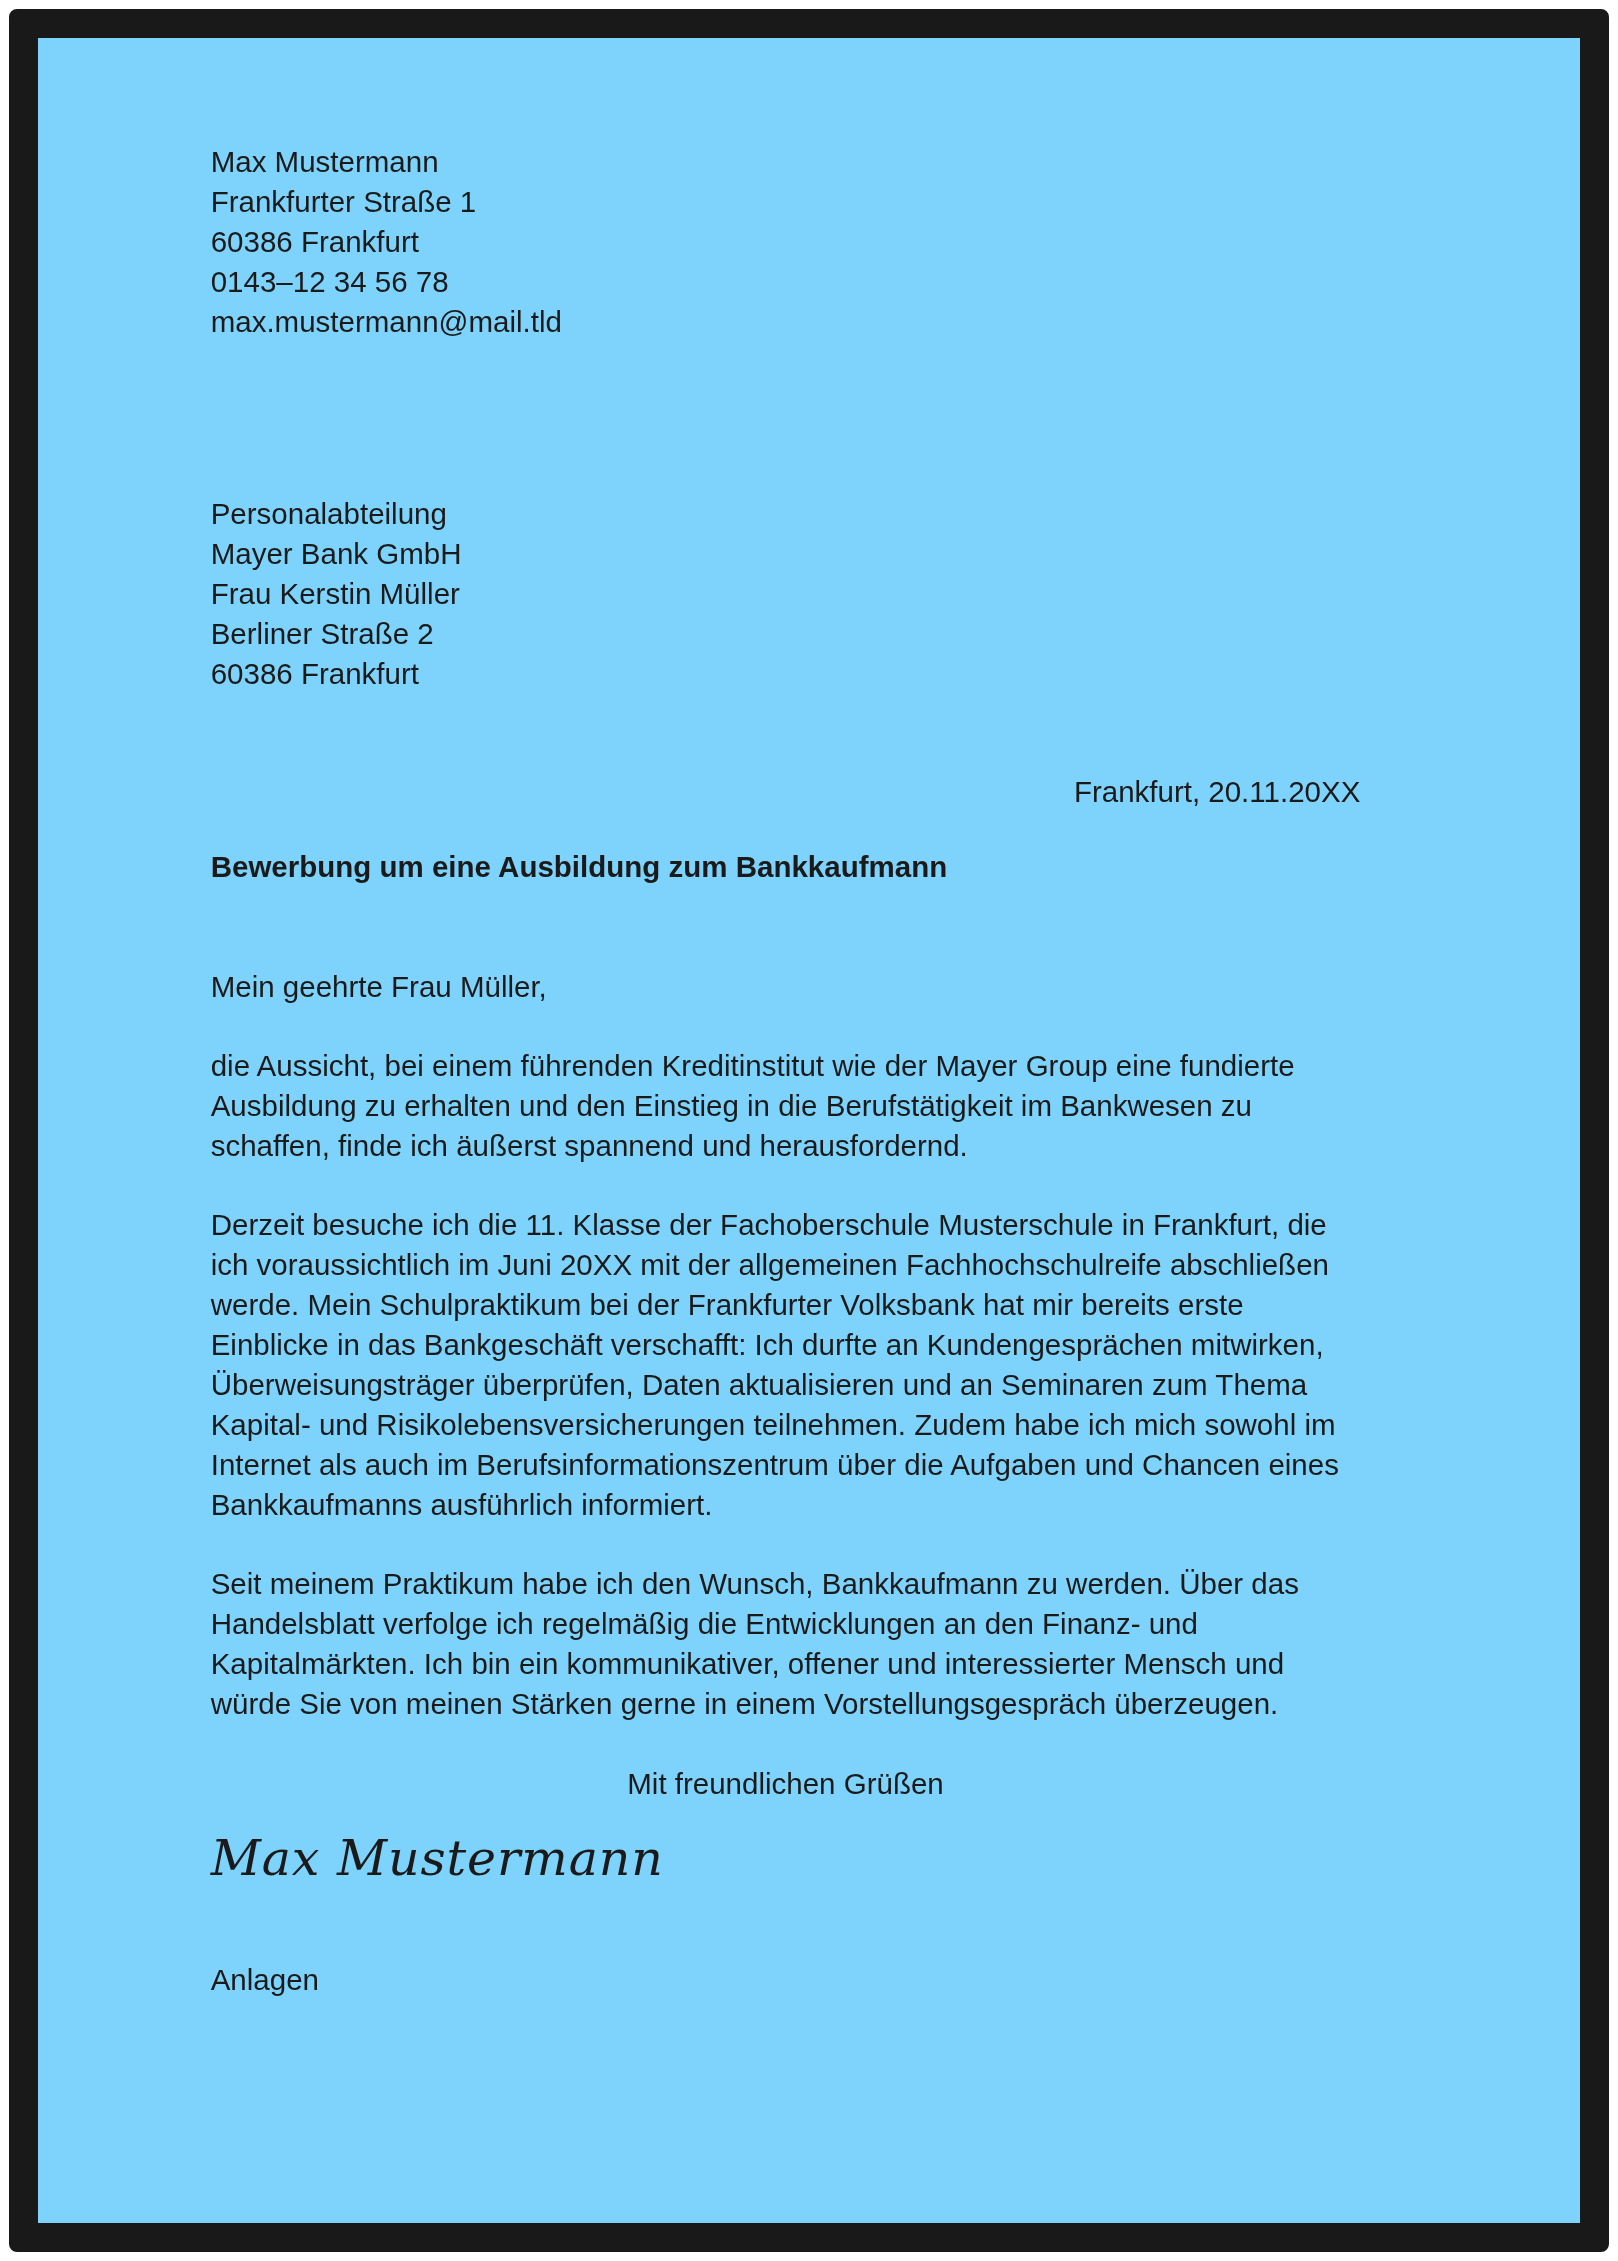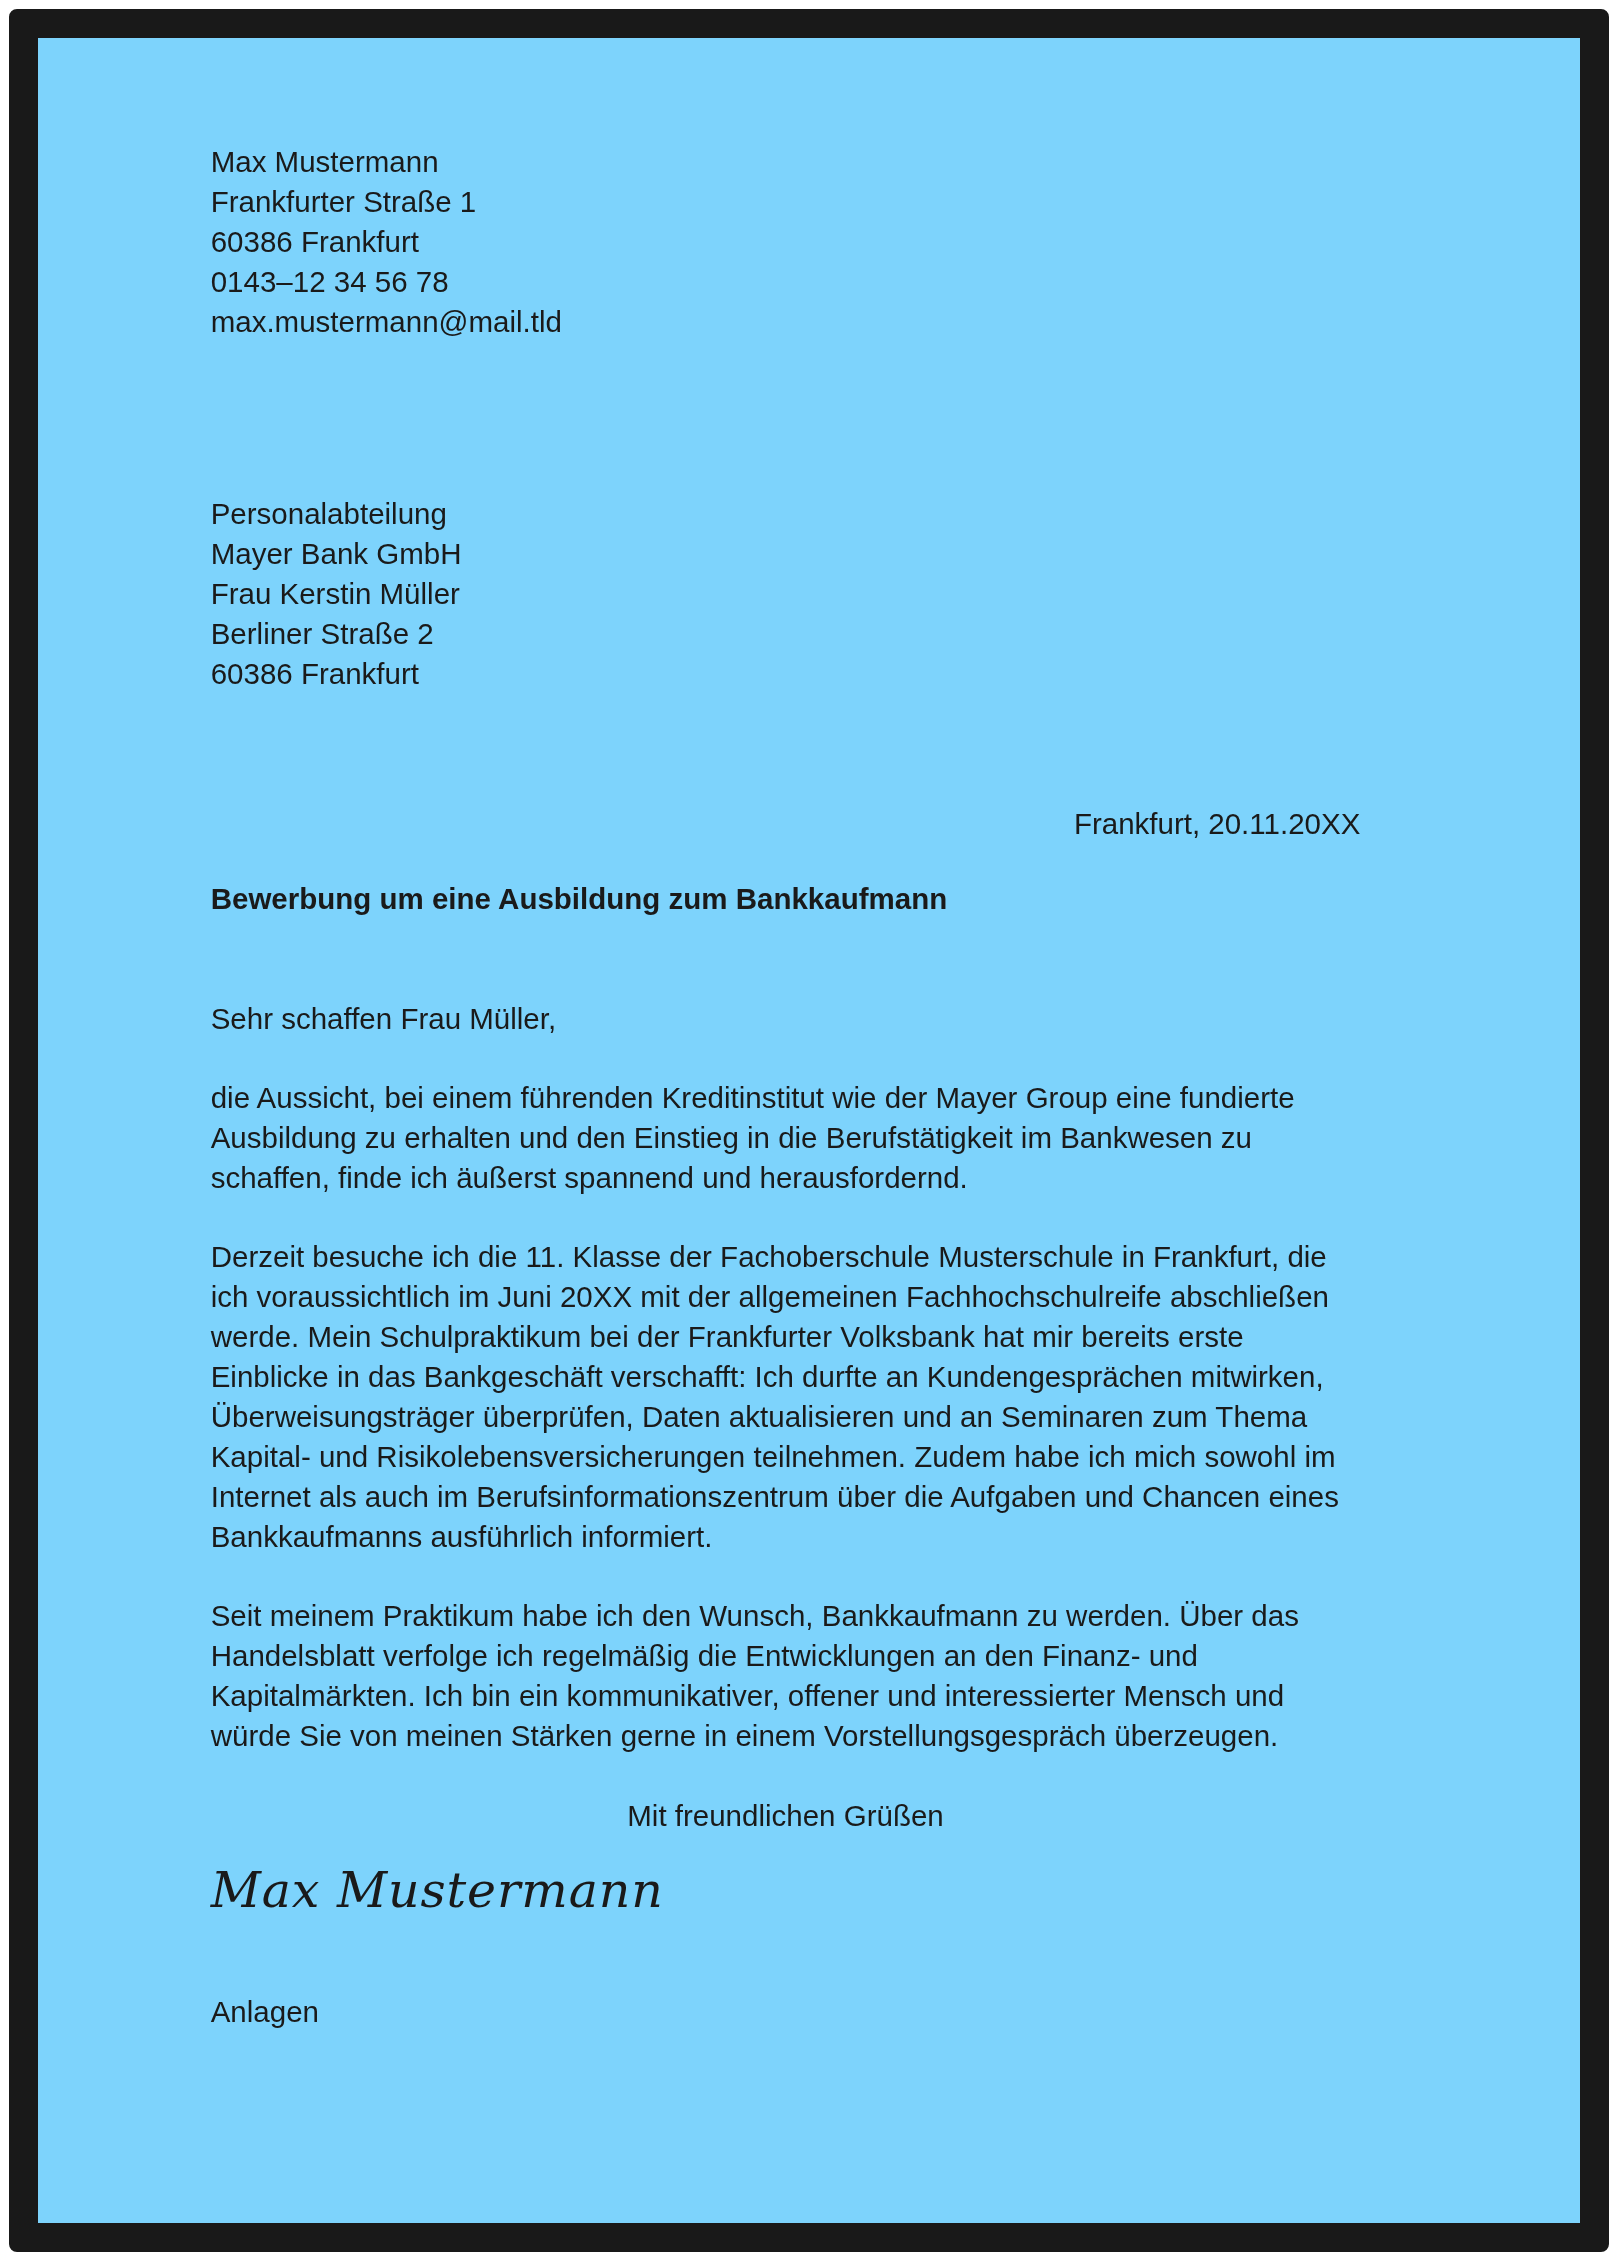--- a/index.html
+++ b/index.html
@@ -31,21 +31,21 @@
     width: 100%;
     height: 100%;
     padding: 104px 220px 0 173px;
     font-size: 29.5px;
     line-height: 40px;
   }
   .block div { white-space: nowrap; }
   .sender { margin: 0; }
   .recipient { margin-top: 152px; }
   .dateline {
-    margin-top: 110px;
+    margin-top: 78px;
     text-align: right;
   }
   .subject {
     margin-top: 35px;
     font-weight: bold;
   }
   .salutation { margin-top: 80px; }
   .para {
     margin-top: 39px;
     text-align: left;
@@ -81,21 +81,21 @@
       <div>Mayer Bank GmbH</div>
       <div>Frau Kerstin Müller</div>
       <div>Berliner Straße 2</div>
       <div>60386 Frankfurt</div>
     </div>
 
     <div class="dateline">Frankfurt, 20.11.20XX</div>
 
     <div class="subject">Bewerbung um eine Ausbildung zum Bankkaufmann</div>
 
-    <div class="salutation">Sehr schaffen Frau Müller,</div>
+    <div class="salutation">Mein geehrte Frau Müller,</div>
 
     <div class="para">die Aussicht, bei einem führenden Kreditinstitut wie der Mayer Group eine fundierte Ausbildung zu erhalten und den Einstieg in die Berufstätigkeit im Bankwesen zu schaffen, finde ich äußerst spannend und herausfordernd.</div>
     <div class="para">Derzeit besuche ich die 11. Klasse der Fachoberschule Musterschule in Frankfurt, die ich voraussichtlich im Juni 20XX mit der allgemeinen Fachhochschulreife abschließen werde. Mein Schulpraktikum bei der Frankfurter Volksbank hat mir bereits erste Einblicke in das Bankgeschäft verschafft: Ich durfte an Kundengesprächen mitwirken, Überweisungsträger überprüfen, Daten aktualisieren und an Seminaren zum Thema Kapital- und Risikolebensversicherungen teilnehmen. Zudem habe ich mich sowohl im Internet als auch im Berufsinformationszentrum über die Aufgaben und Chancen eines Bankkaufmanns ausführlich informiert.</div>
     <div class="para">Seit meinem Praktikum habe ich den Wunsch, Bankkaufmann zu werden. Über das Handelsblatt verfolge ich regelmäßig die Entwicklungen an den Finanz- und Kapitalmärkten. Ich bin ein kommunikativer, offener und interessierter Mensch und würde Sie von meinen Stärken gerne in einem Vorstellungsgespräch überzeugen.</div>
 
     <div class="closing">Mit freundlichen Grüßen</div>
 
     <div class="signature">Max Mustermann</div>
 
     <div class="enclosures">Anlagen</div>

